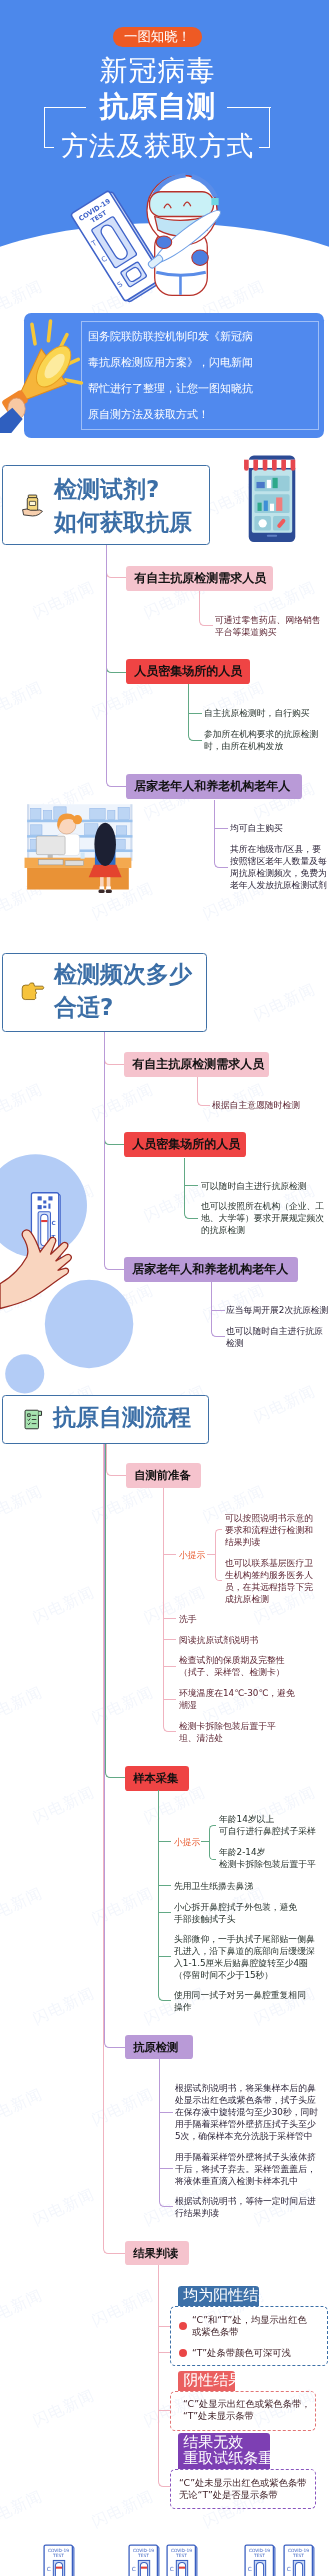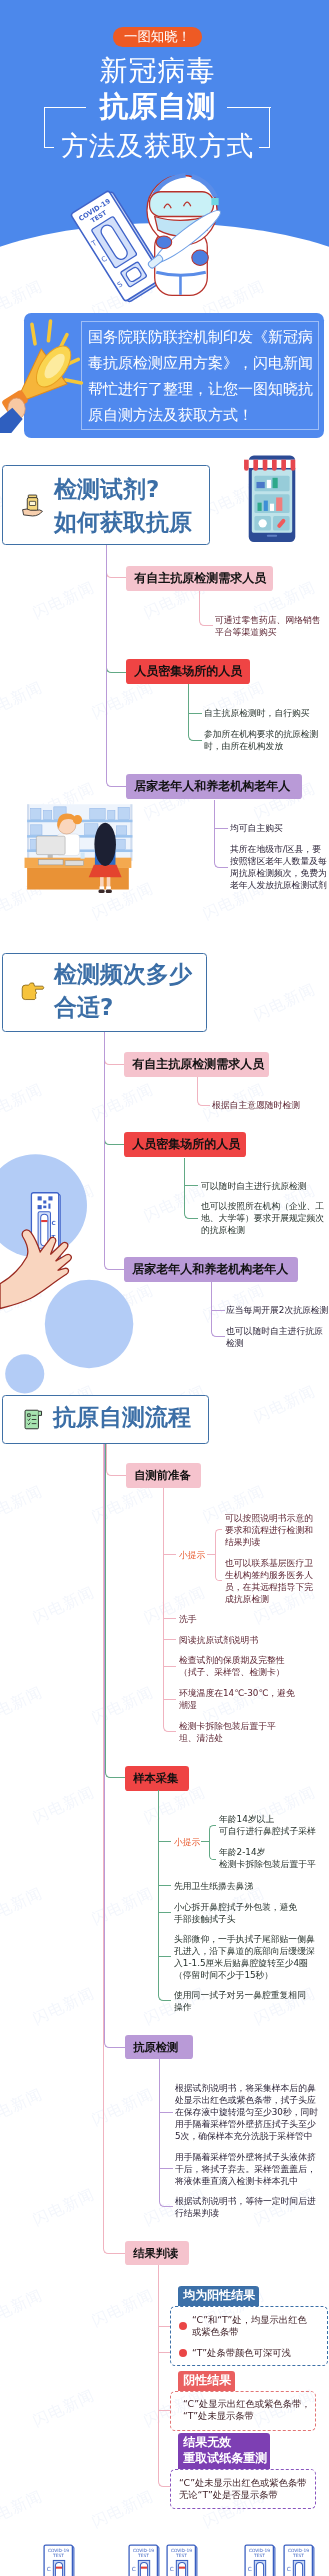--- a/index.html
+++ b/index.html
@@ -6,36 +6,36 @@
 body{background:#fff;font-family:"DejaVu Sans","Liberation Sans",sans-serif}
 #page{position:relative;width:330px;height:3617px;overflow:hidden;background:#fff}
 .a{position:absolute}
 .hero{left:0;top:0;width:330px;height:268px;background:#4c88eb;overflow:hidden}
 .hero-arc{left:-93px;top:223px;width:515px;height:206px;border-radius:50%;background:#fff}
 .badge{left:113px;top:27px;width:89px;height:19.6px;border-radius:9.8px;background:#ee5a24;color:#fff;font-size:13.4px;line-height:19.6px;text-align:center;white-space:nowrap}
 .ttl{left:0;width:315px;text-align:center;color:#fff;white-space:nowrap}
 .bw{background:#fff}
 .intro{left:24px;top:313px;width:300px;height:125px;border-radius:7.2px;background:#5089ee}
 .intro-inner{left:81px;top:321px;width:238px;height:109px;border:0.5px solid rgba(255,255,255,.45)}
-.intro-text{left:88px;top:324px;font-size:15px;line-height:26px;color:#fff;white-space:nowrap}
+.intro-text{left:88px;top:324px;font-size:11px;line-height:26px;color:#fff;white-space:nowrap}
 .hbox{border:1.3px solid #3f70a6;border-radius:3.6px;background:#fff}
 .htext{font-size:23px;line-height:33px;font-weight:bold;color:#3b6ea6;white-space:nowrap}
 .node{display:flex;align-items:center;padding-left:8.2px;font-size:12px;font-weight:bold;color:#111;border-radius:3.1px;white-space:nowrap}
 .node.s{font-size:11.3px}
 .np{background:#f5c3cd}.ng{background:#ef4444}.nu{background:#b99ad7}
 .leaf{font-size:8.8px;line-height:12px;white-space:nowrap}
 .lp{color:#5b2331}.lg{color:#1f2b25}.lu{color:#2b2338}
 .tip{font-size:8.8px;line-height:12.4px;color:#e85a2e;white-space:nowrap}
 .elb{border-left:1px solid;border-bottom:1px solid;border-bottom-left-radius:5.2px}
 .brt{border-left:1px solid;border-top:1px solid;border-top-left-radius:4.6px}
 .brb{border-left:1px solid;border-bottom:1px solid;border-bottom-left-radius:4.6px}
 .cp{border-color:#f0b3c0}.cg{border-color:#62a985}.cu{border-color:#b99ad7}
 .hl{height:1px}
 .bp{background:#f0b3c0}.bg{background:#62a985}.bu{background:#b99ad7}
-.tab{color:#fff;font-weight:bold;font-size:12px;line-height:15.5px;padding:2.1px 0 0 5.2px;border-radius:3.1px 3.1px 0 0;white-space:nowrap}
+.tab{color:#fff;font-weight:normal;font-size:15px;line-height:15.5px;padding:2.1px 0 0 5.2px;border-radius:3.1px 3.1px 0 0;white-space:nowrap}
 .rbox{border:1px dashed;border-radius:5.2px}
 .rtext{font-size:9.3px;line-height:12.4px;color:#3a1b22;white-space:nowrap}
 .dot{width:8.2px;height:8.2px;border-radius:50%;background:#ea4646}
 .wm{position:absolute;font-size:15.5px;color:rgba(84,130,214,.07);transform:rotate(-25deg);white-space:nowrap;letter-spacing:1px}
 </style>
 </head>
 <body>
 
 <div id="page">
 

